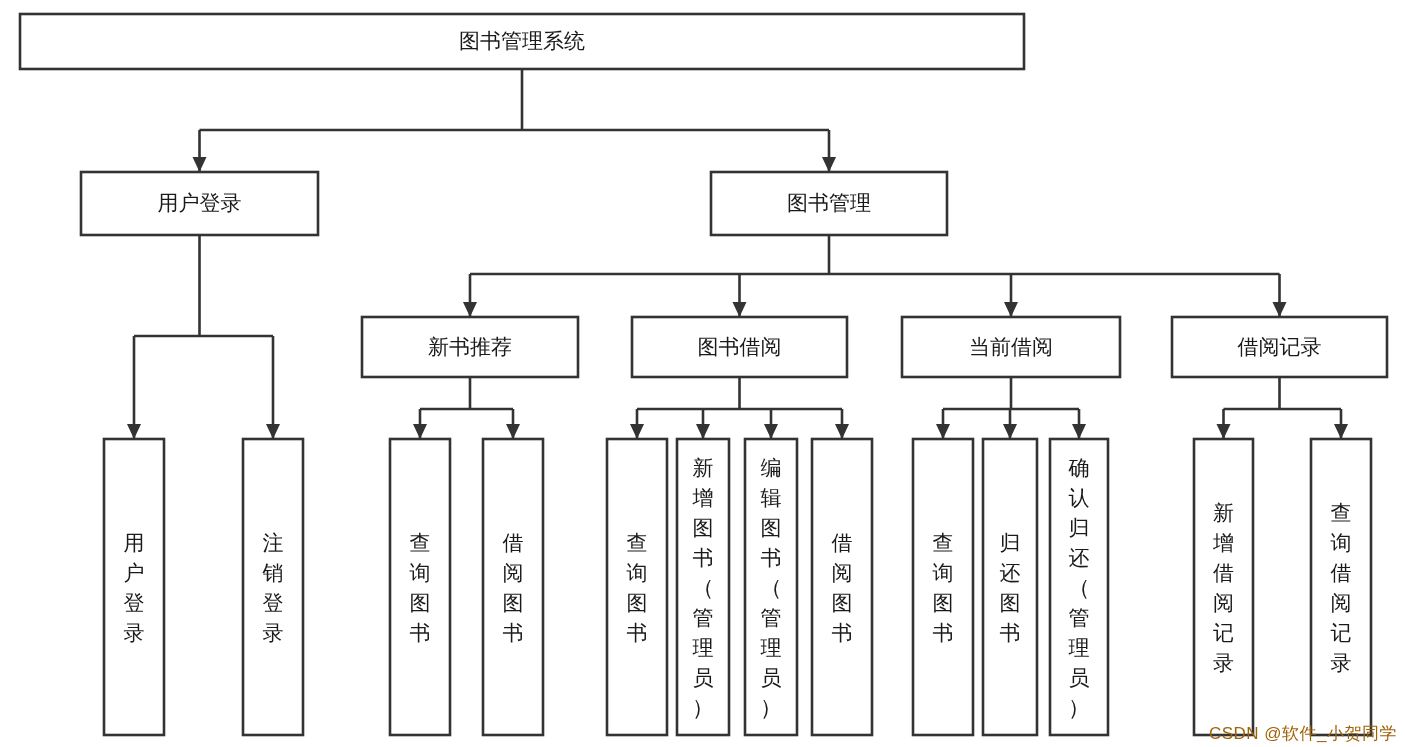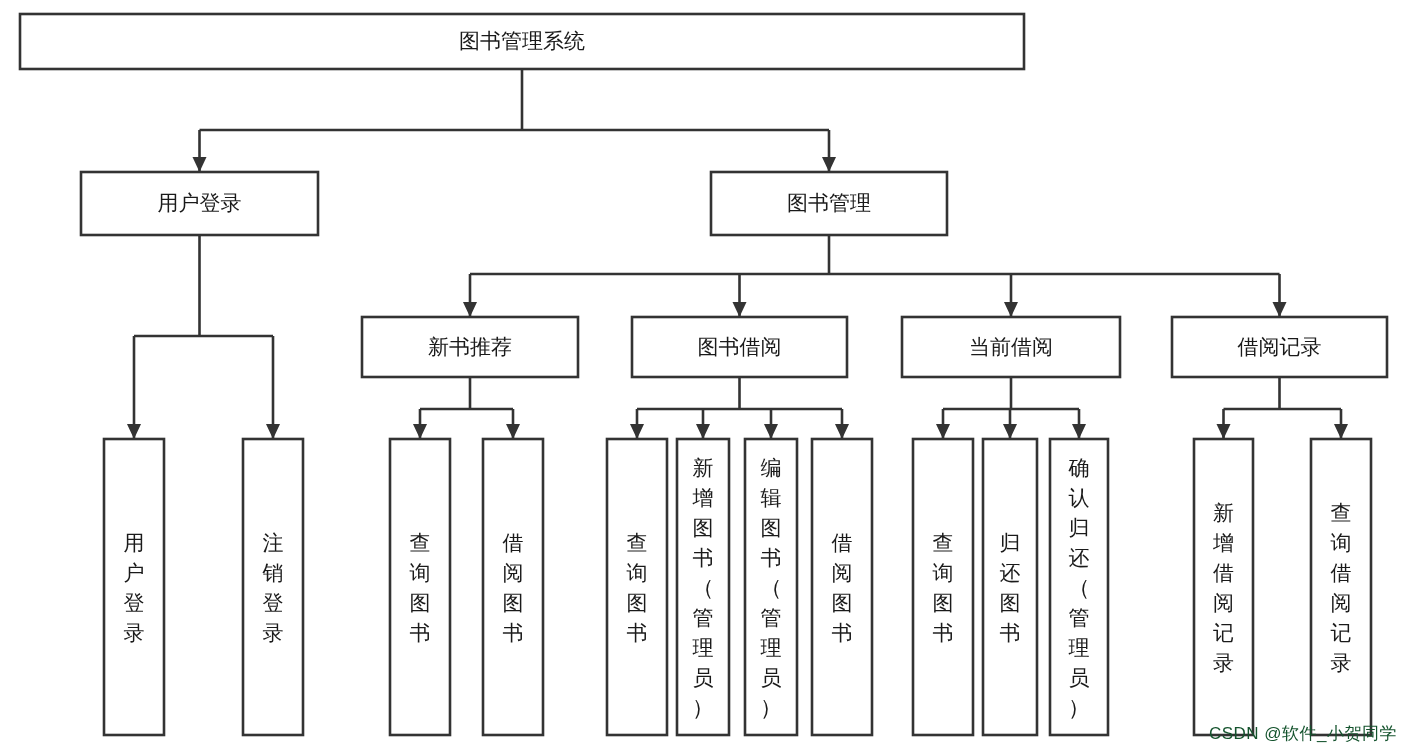--- a/index.html
+++ b/index.html
@@ -51,21 +51,21 @@
   .arrow-head {
     fill: #333333;
     stroke: none;
   }
   #watermark {
     position: absolute;
     right: 8px;
     bottom: 4px;
     font-family: "Liberation Sans", "DejaVu Sans", sans-serif;
     font-size: 17px;
-    color: #14532d;
+    color: #a16207;
     letter-spacing: 0.5px;
     white-space: nowrap;
     pointer-events: none;
   }
 </style>
 </head>
 <body>
 
 <div id="diagram-root">
   <svg id="tree-svg" viewBox="0 0 1405 747">

